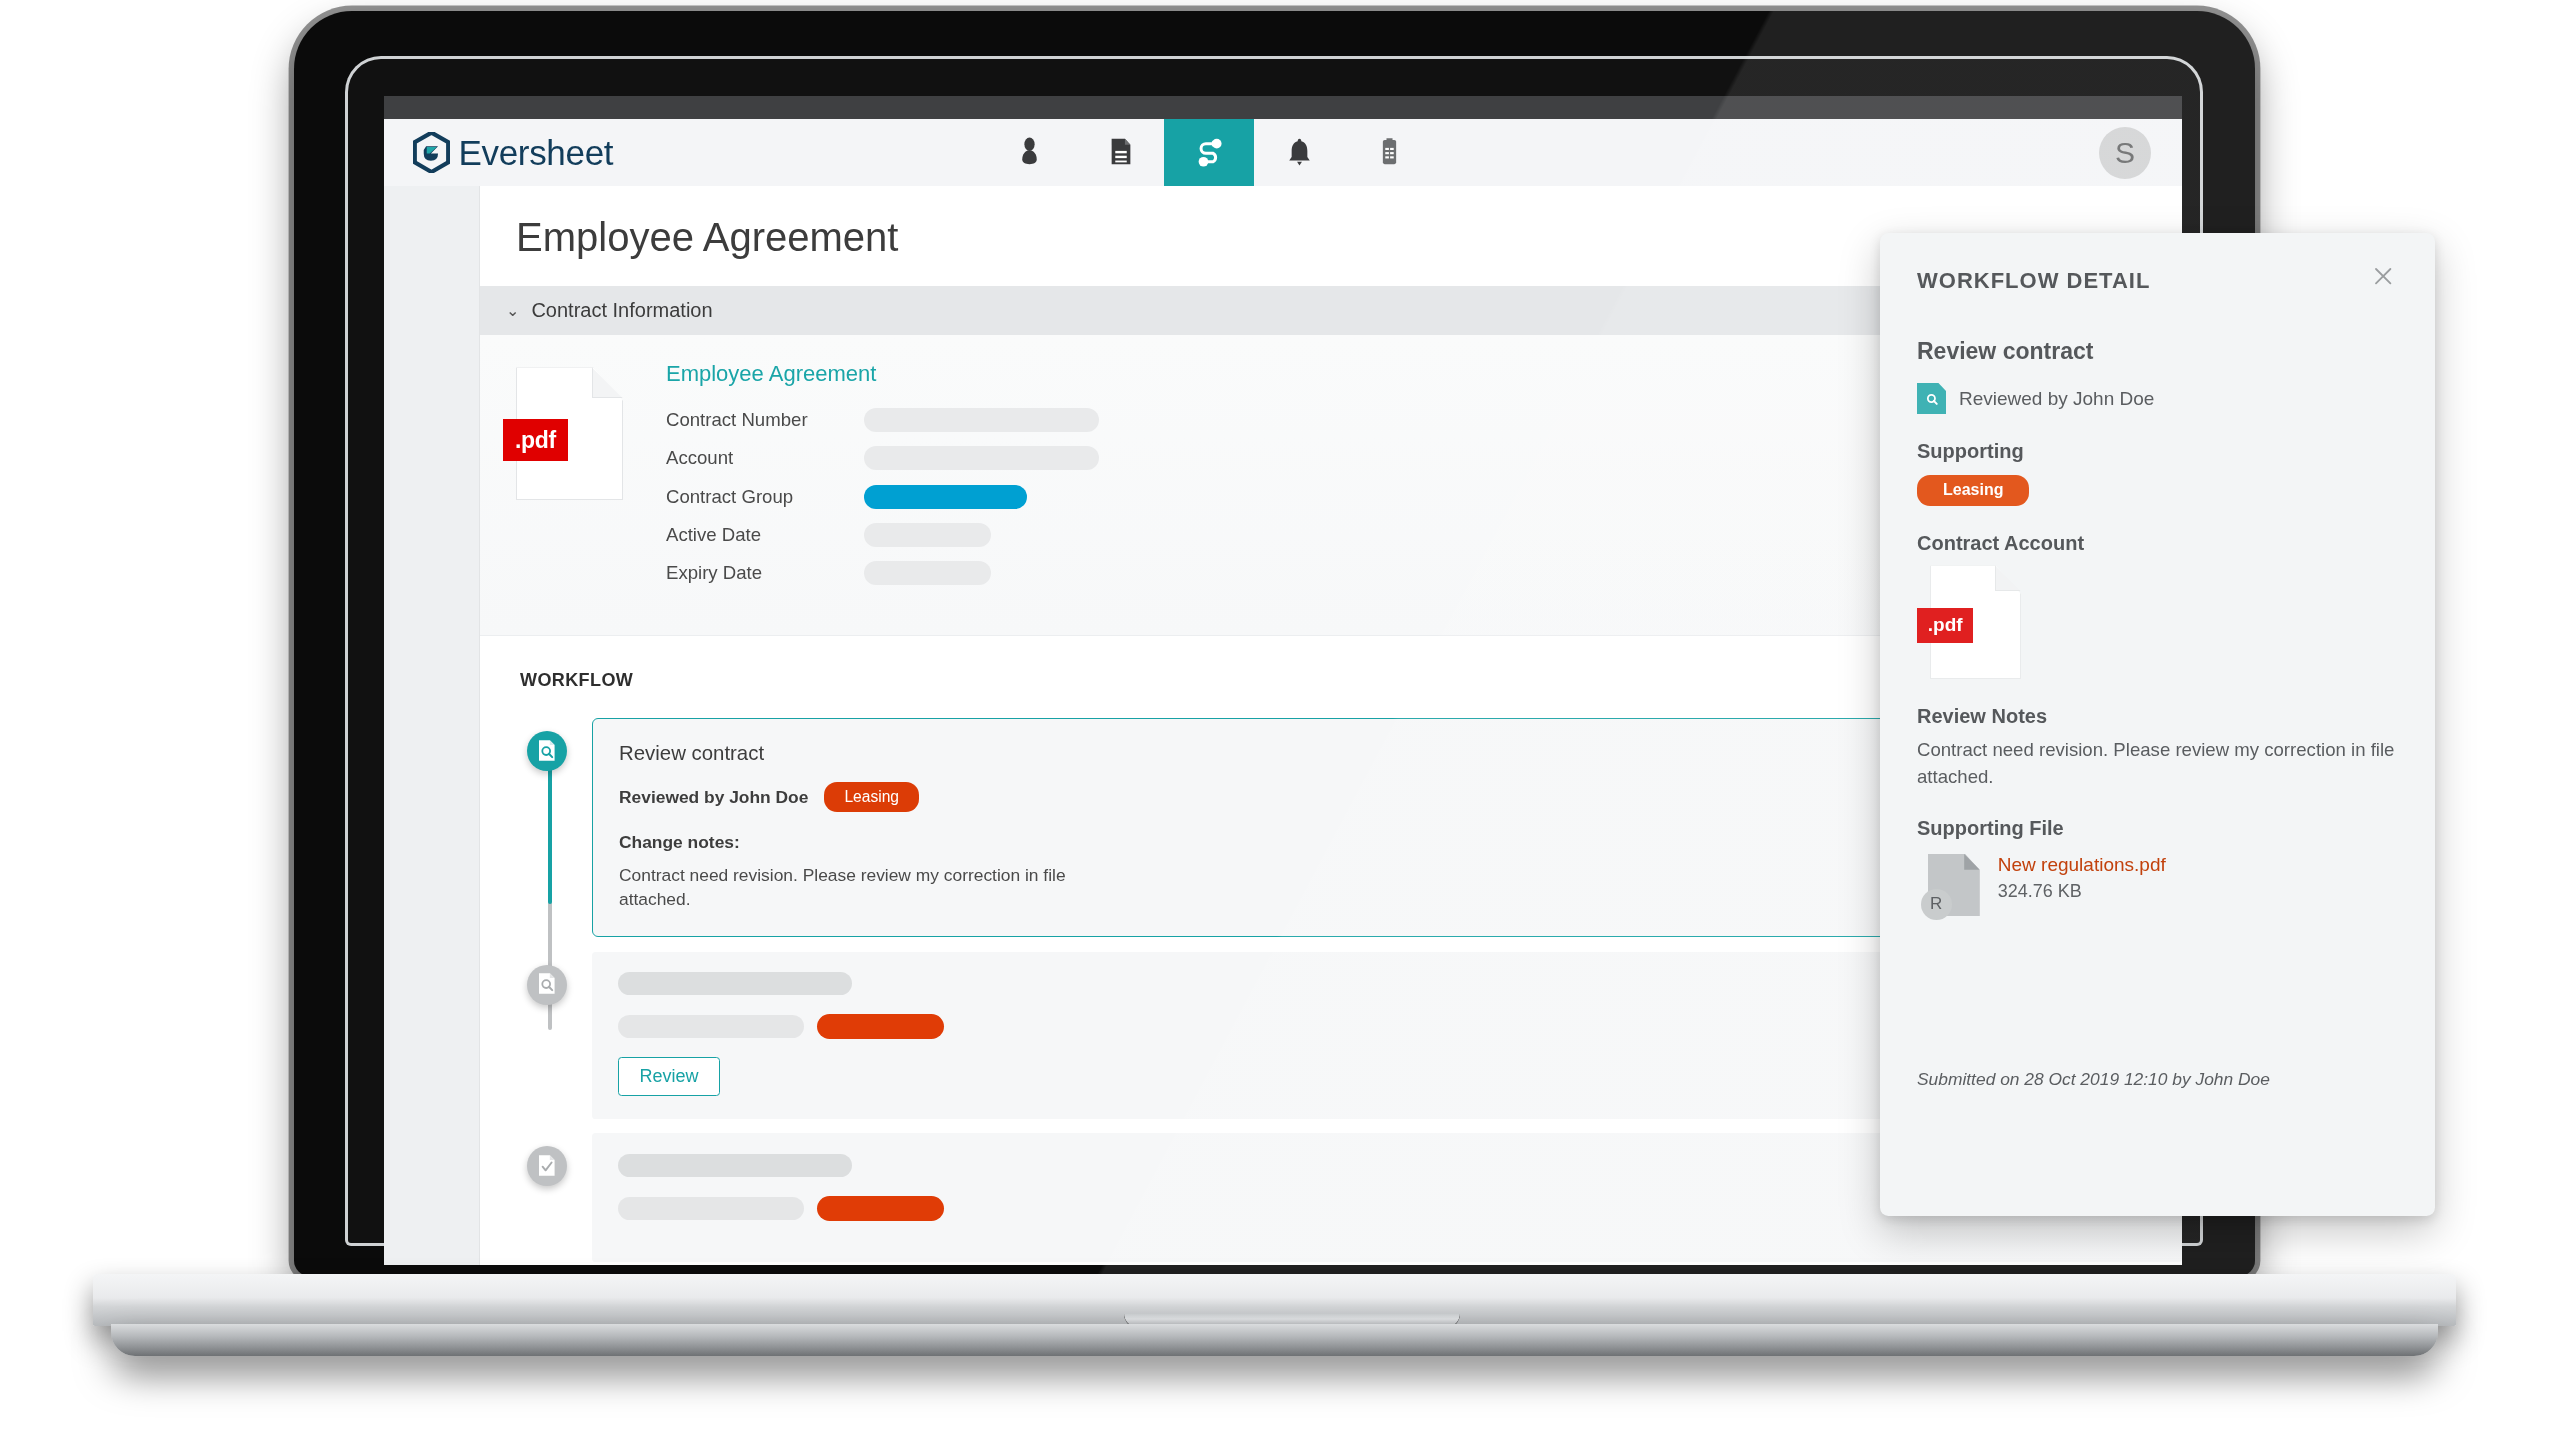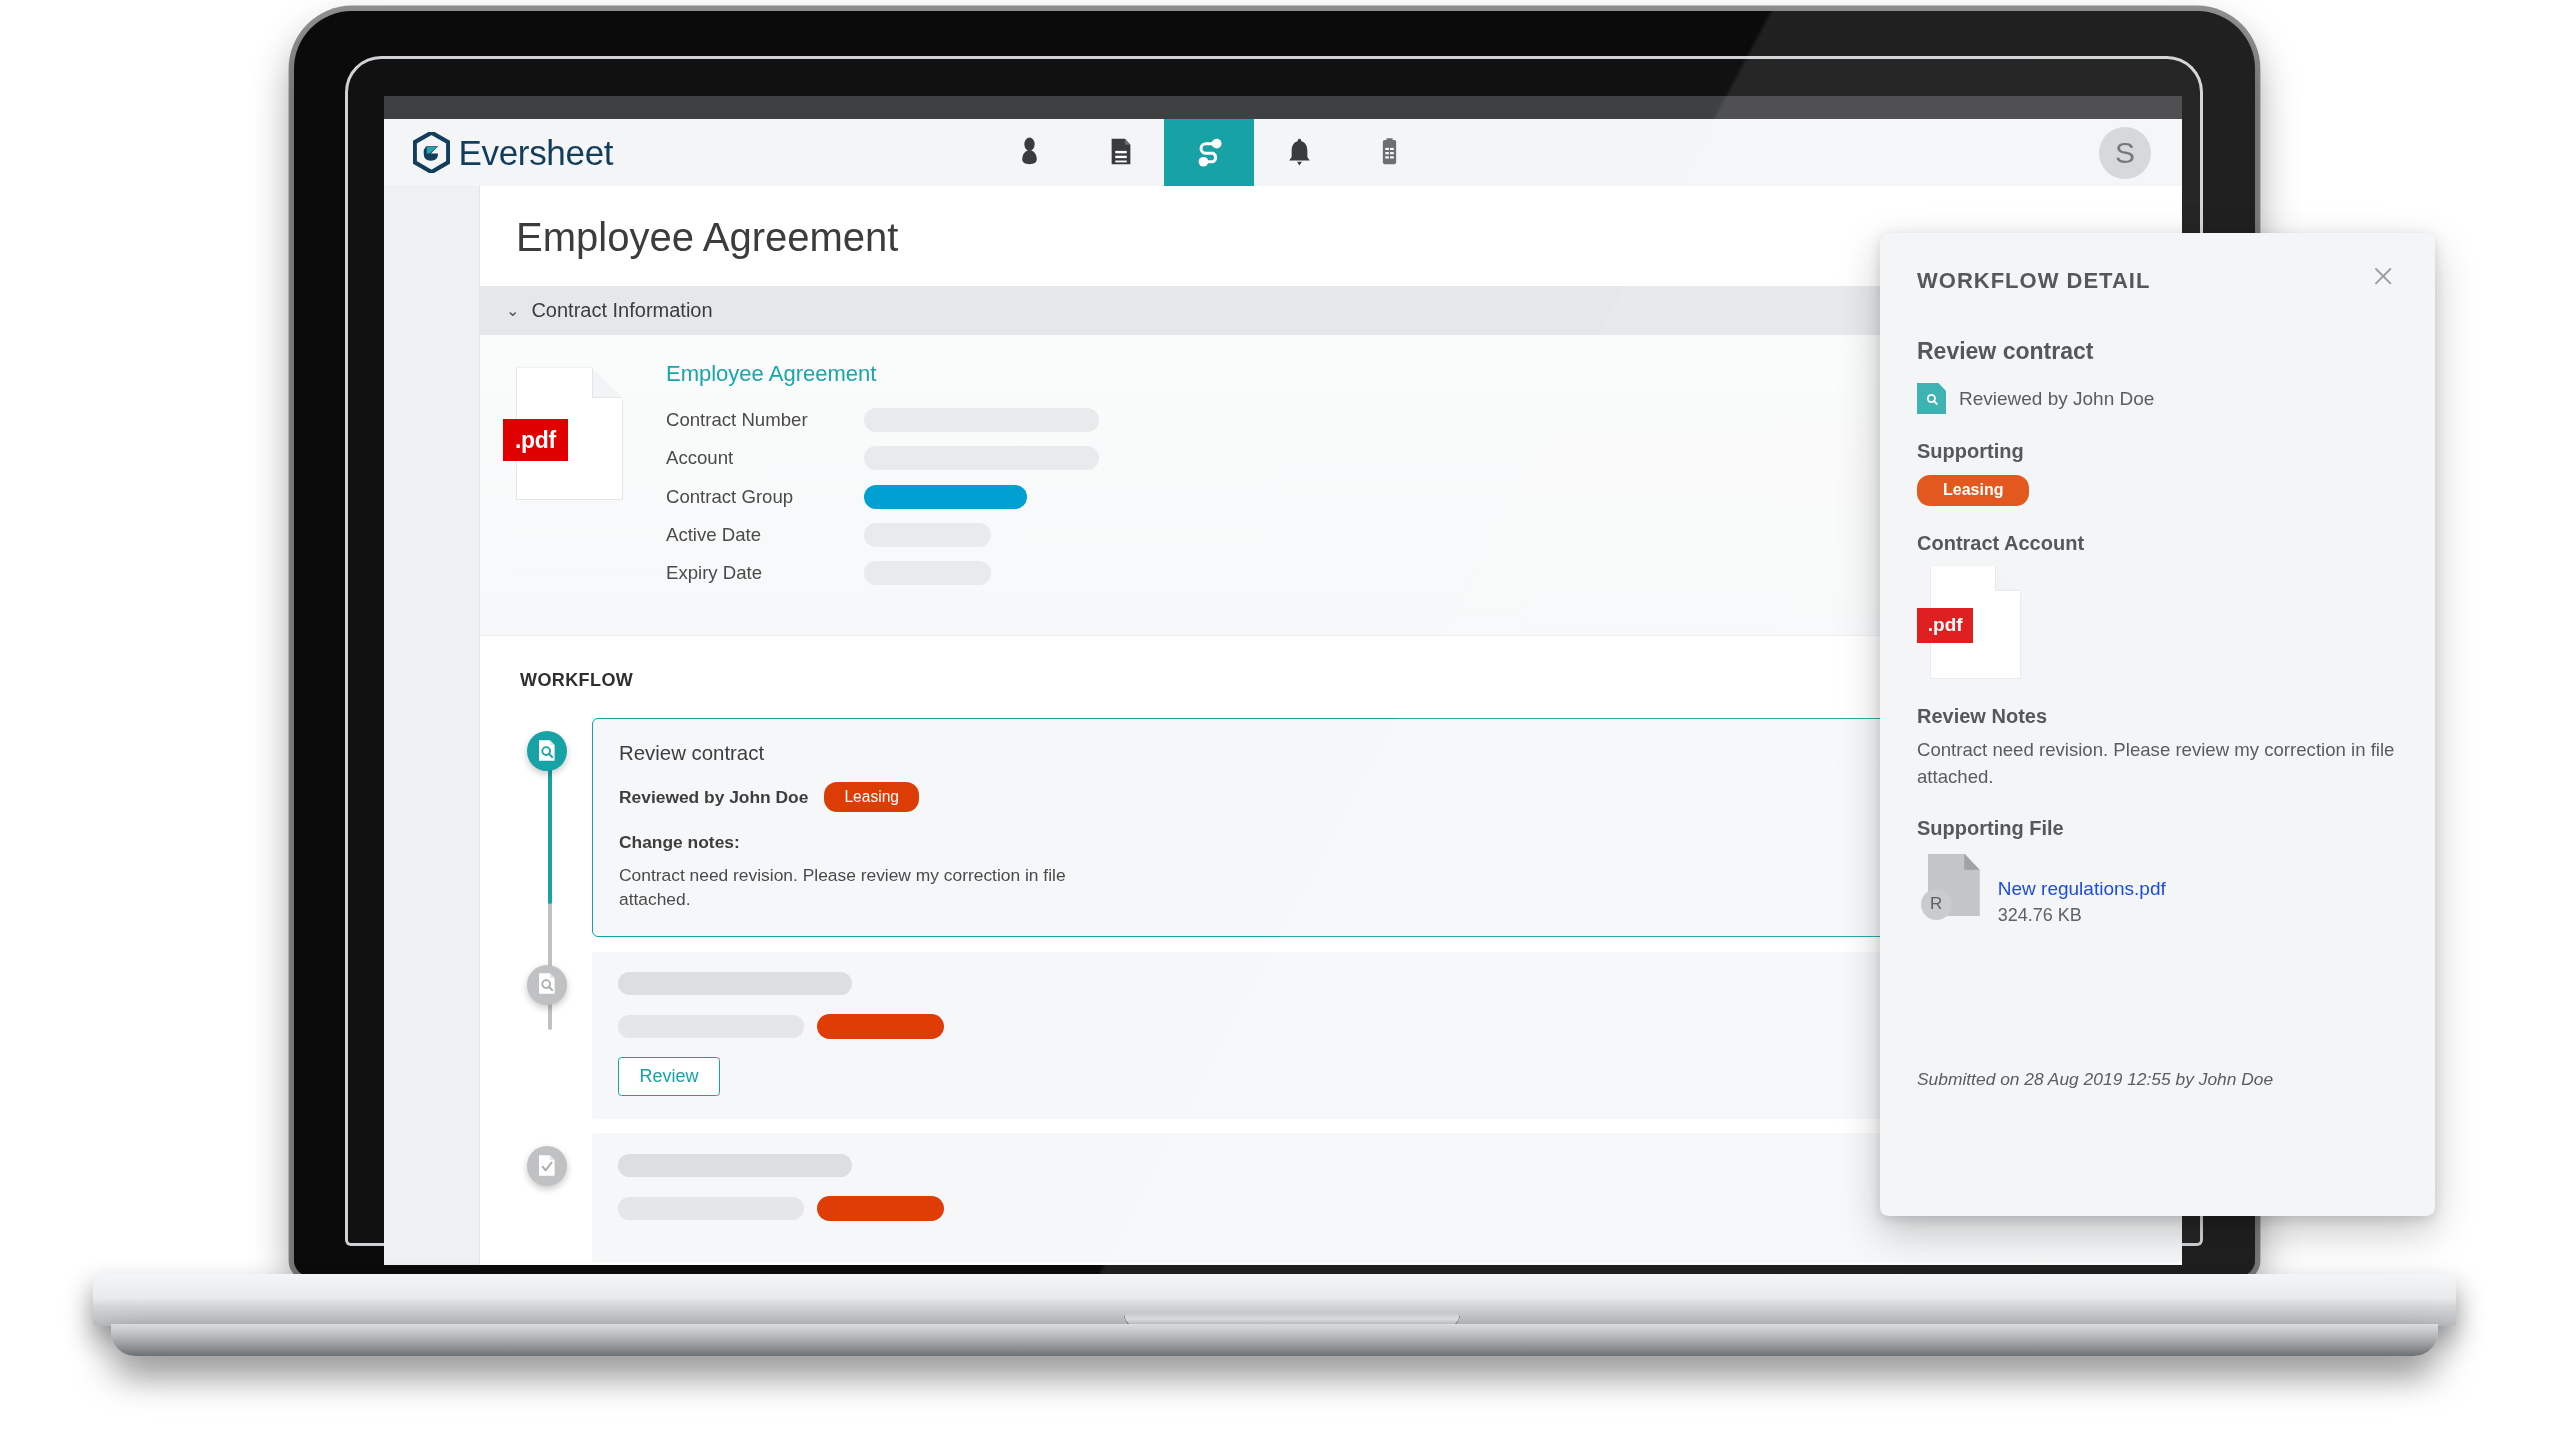--- a/index.html
+++ b/index.html
@@ -309,21 +309,21 @@
     position: absolute; right: 0; top: 0; width: 15.6px; height: 15.6px;
     background: #9fa3a6; clip-path: polygon(0 0, 100% 100%, 0 100%);
   }
   .dp-file-icon .badge {
     position: absolute; left: -7.2px; bottom: -3.6px;
     width: 31px; height: 31px; border-radius: 50%;
     background: #c9cccd; color: #5d6063;
     display: flex; align-items: center; justify-content: center;
     font-size: 17px;
   }
-  .dp-file-name { font-size: 19px; color: #1d4ed8; cursor: pointer; margin-top: 24px; }
+  .dp-file-name { font-size: 19px; color: #c2410c; cursor: pointer; }
   .dp-file-size { font-size: 18px; color: #5f6265; margin-top: 4.8px; }
 
   .dp-footer {
     position: absolute; left: 37px; bottom: 126px;
     font-size: 17.4px; font-style: italic; color: #5a5d60;
   }
 </style>
 </head>
 <body>
 
@@ -597,17 +597,17 @@
         <div class="sheet"></div>
         <div class="corner"></div>
         <div class="badge">R</div>
       </div>
       <div>
         <div class="dp-file-name">New regulations.pdf</div>
         <div class="dp-file-size">324.76 KB</div>
       </div>
     </div>
 
-    <div class="dp-footer">Submitted on 28 Aug 2019 12:55 by John Doe</div>
+    <div class="dp-footer">Submitted on 28 Oct 2019 12:10 by John Doe</div>
   </div>
 
 </div>
 
 
 </body></html>

